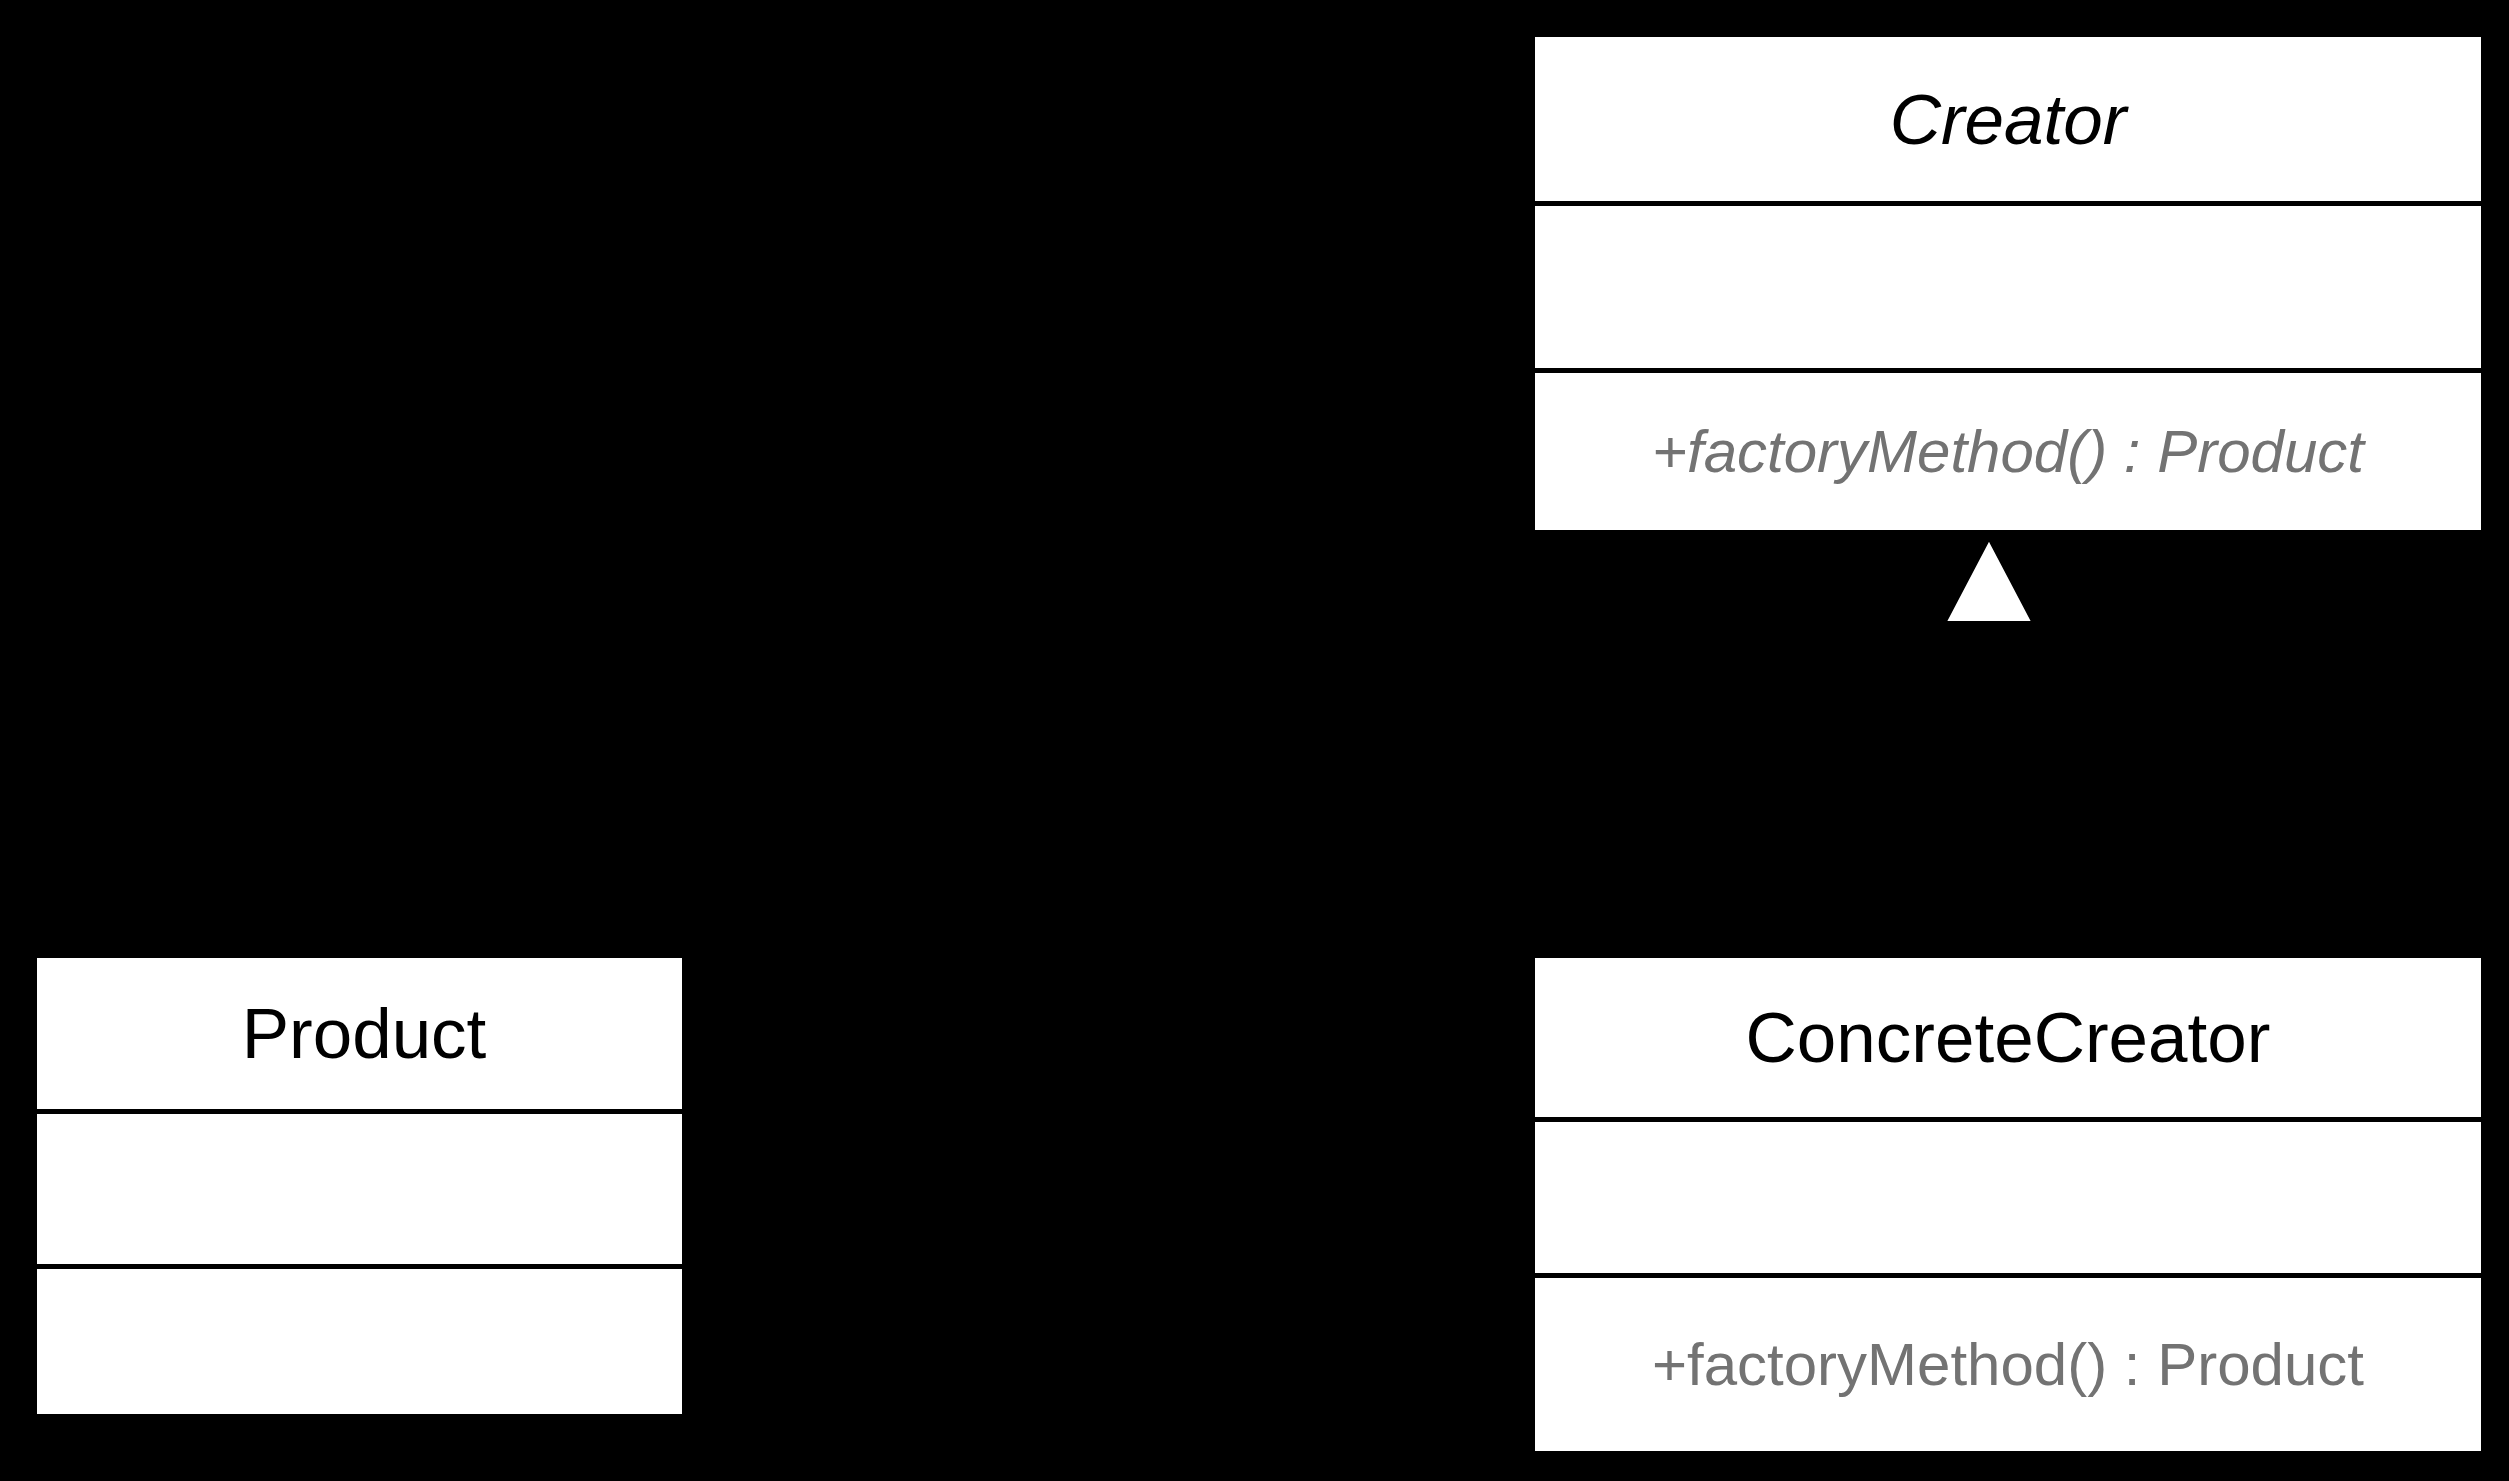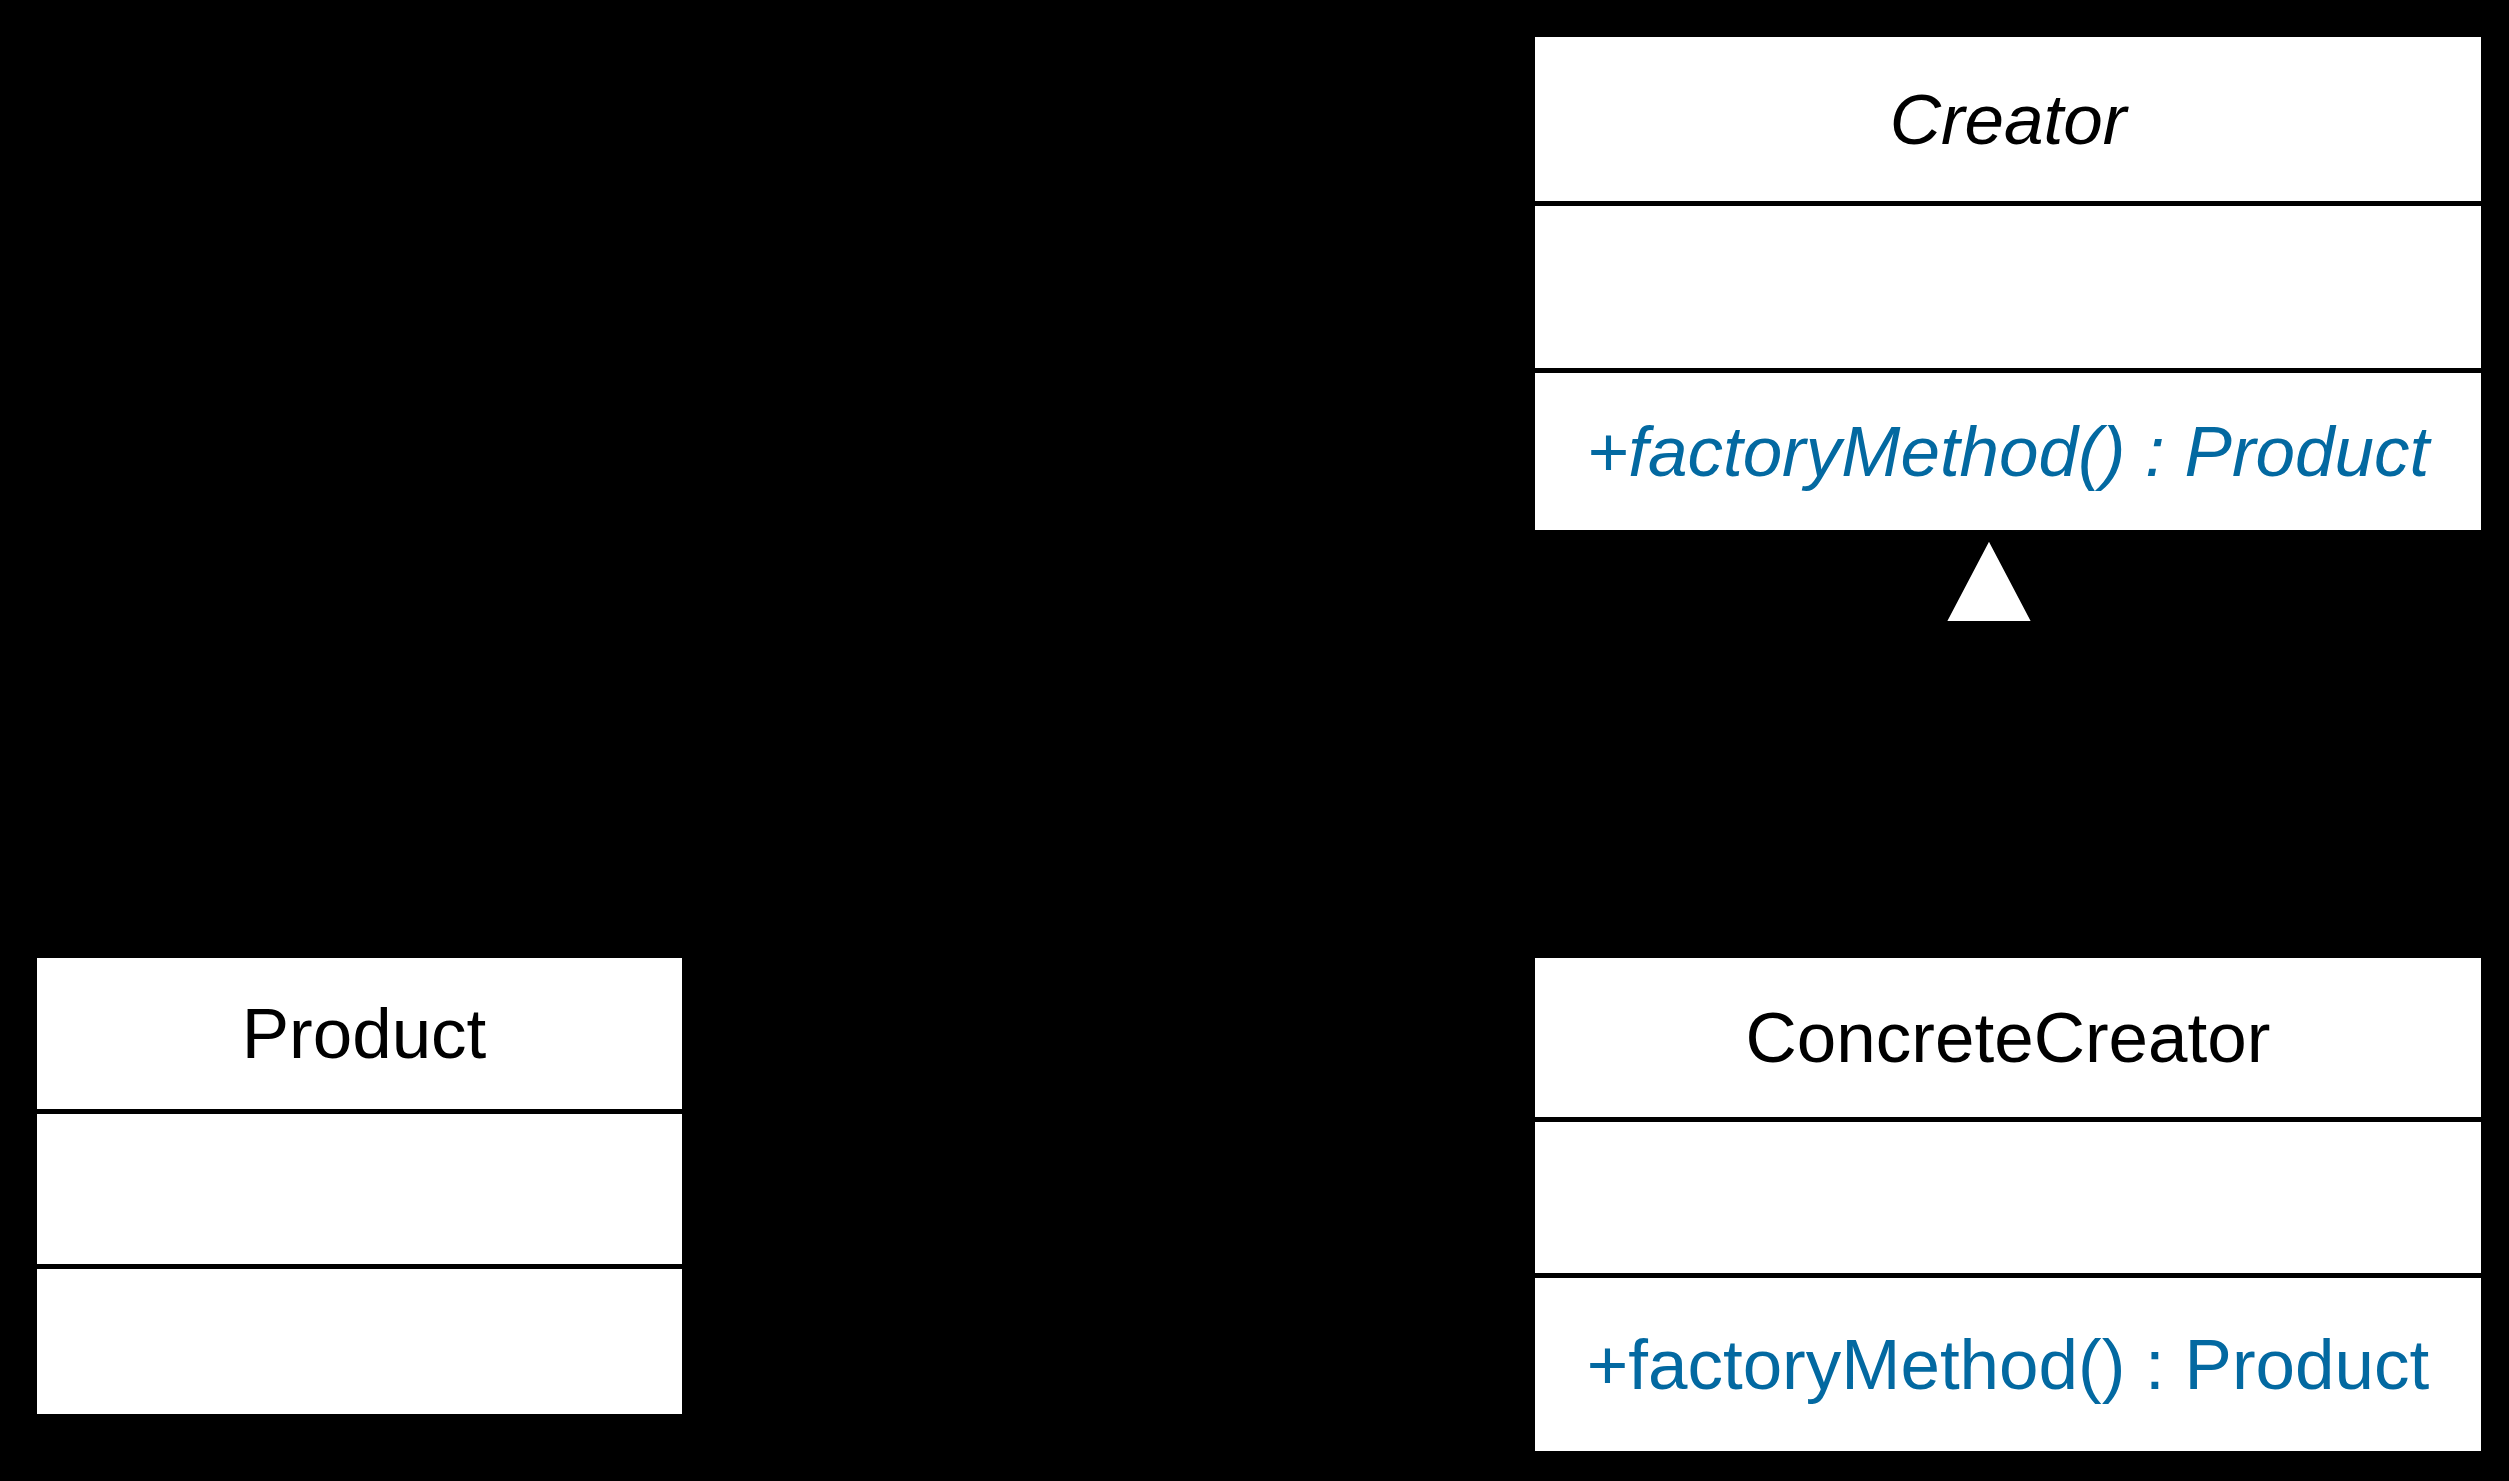--- a/index.html
+++ b/index.html
@@ -40,22 +40,22 @@
   }
 
   .uml-name {
     color: #000000;
     font-size: 71px;
     line-height: 1;
     white-space: nowrap;
     text-align: center;
   }
   .uml-member {
-    color: #0369a1;
-    font-size: 71px;
+    color: #737373;
+    font-size: 60px;
     line-height: 1;
     white-space: nowrap;
     text-align: center;
   }
   .italic { font-style: italic; }
 
   
   .generalization {
     position: absolute;
     overflow: visible;

